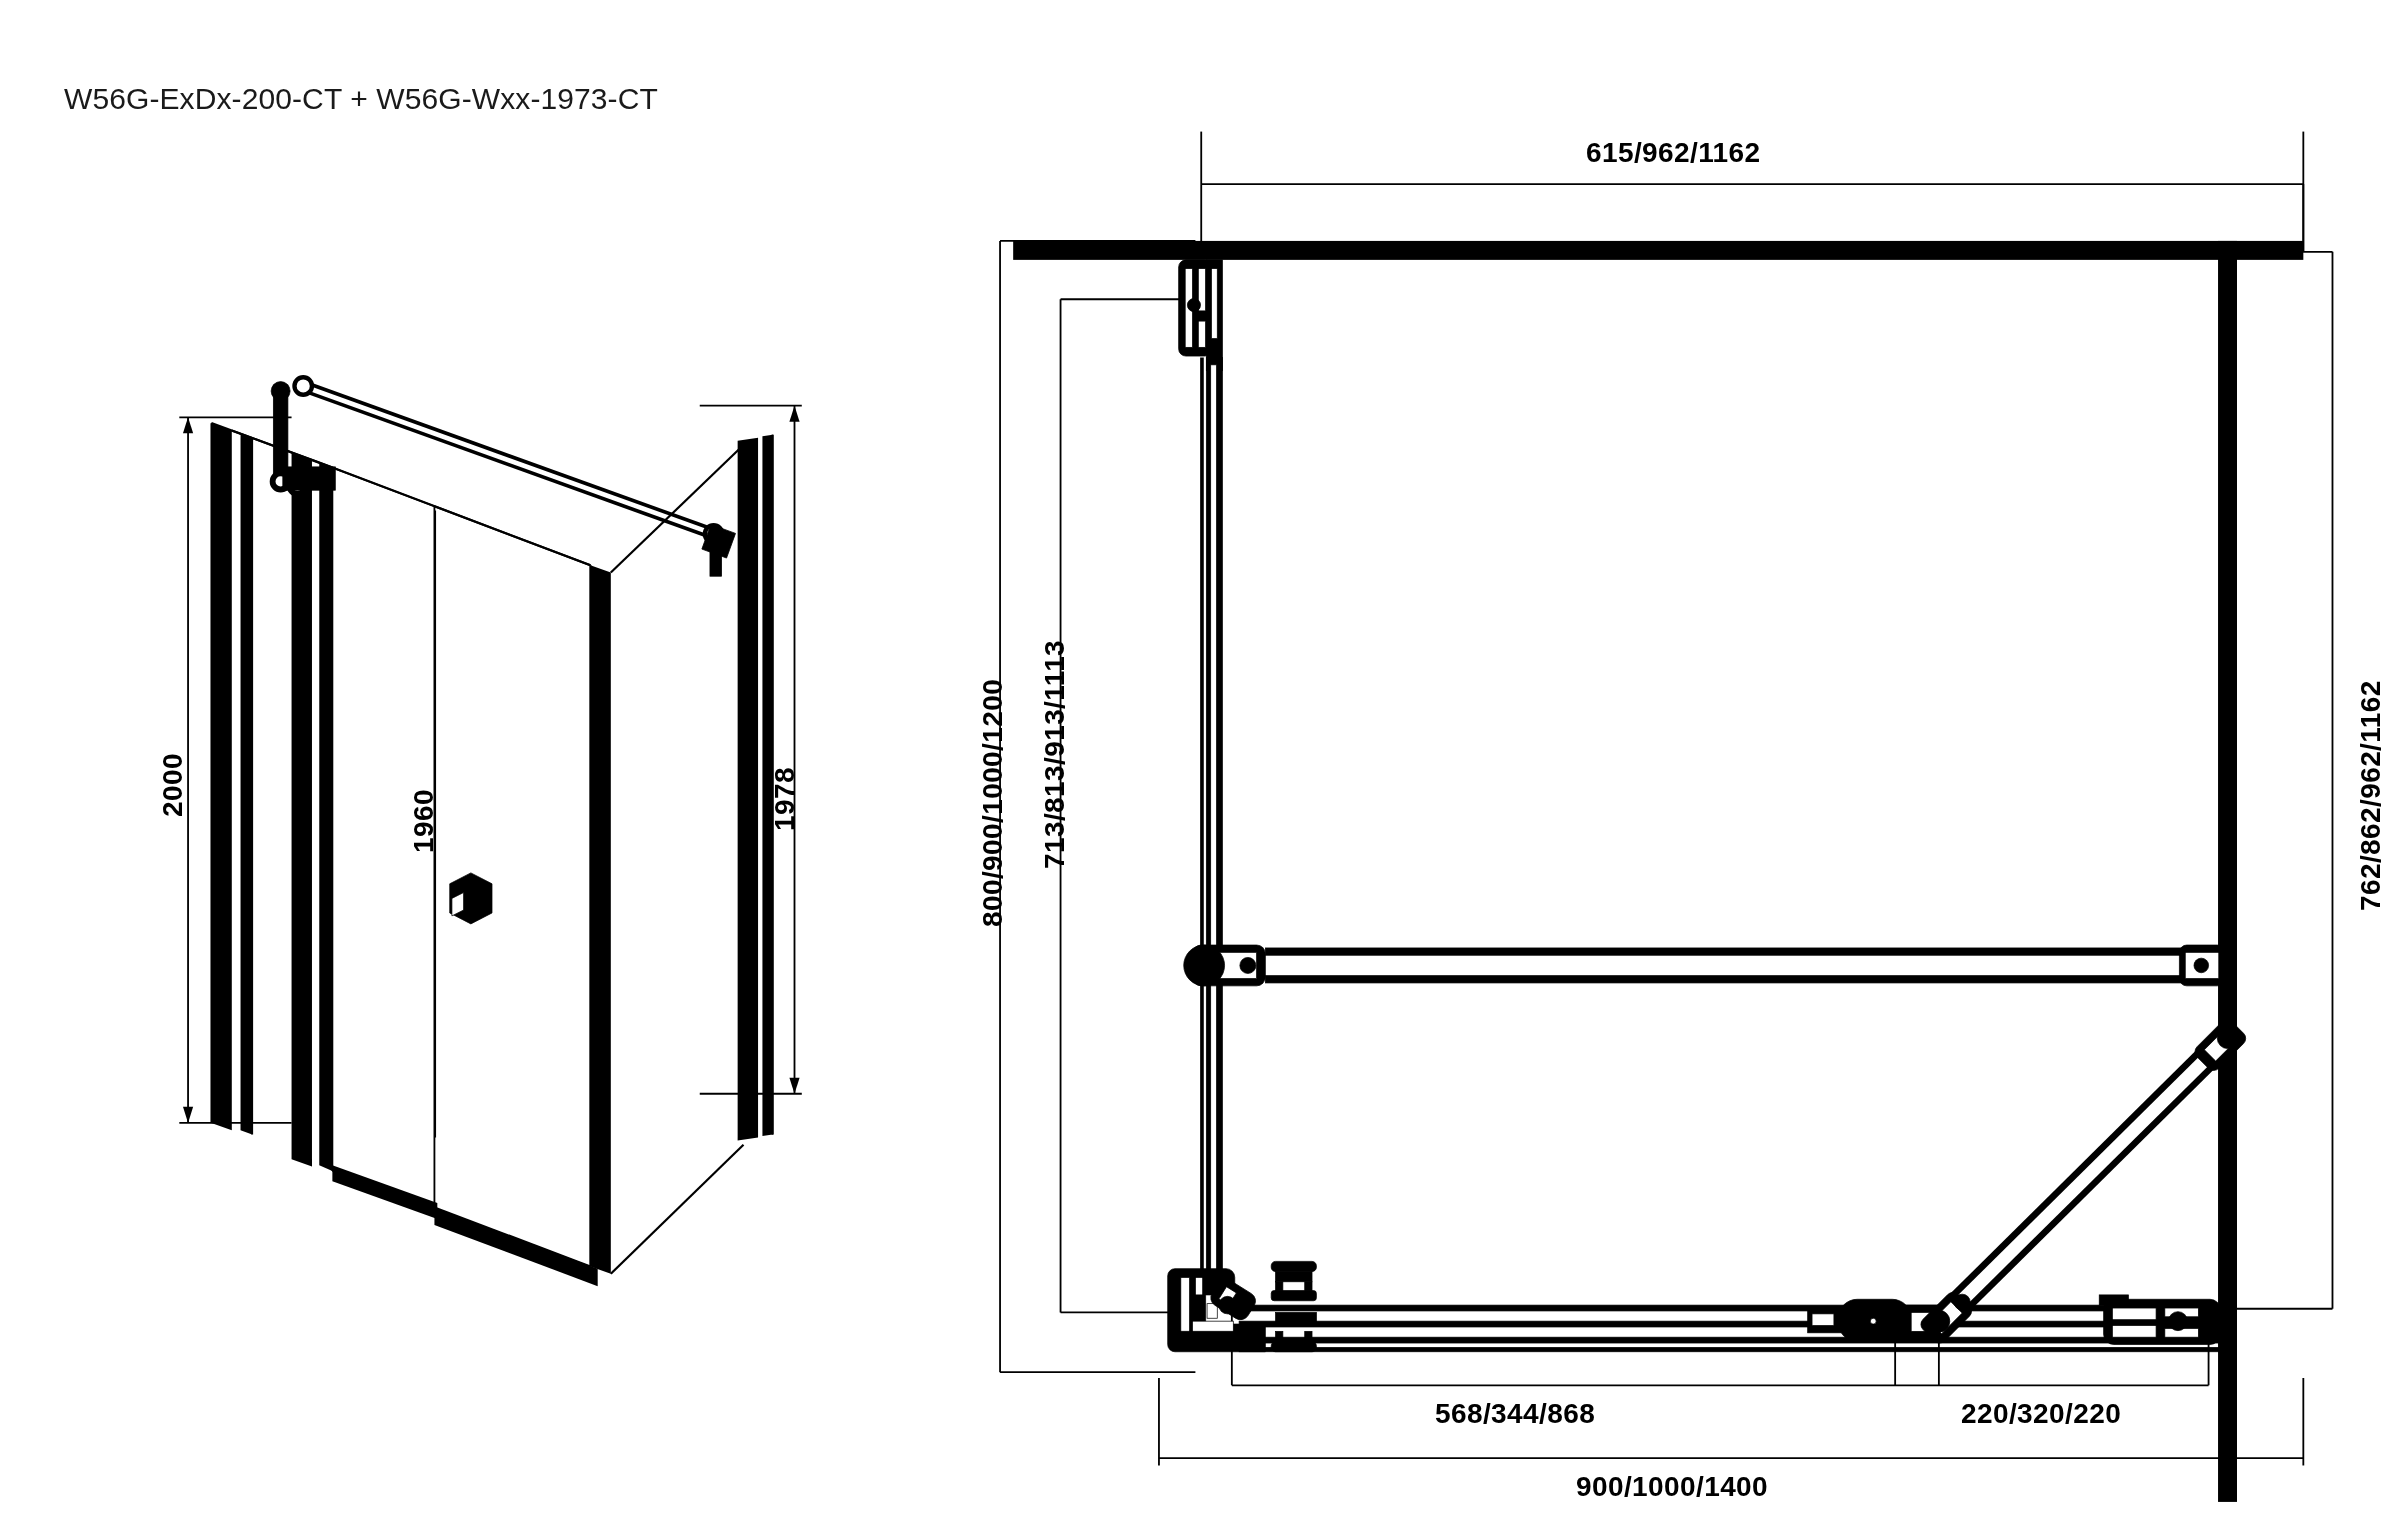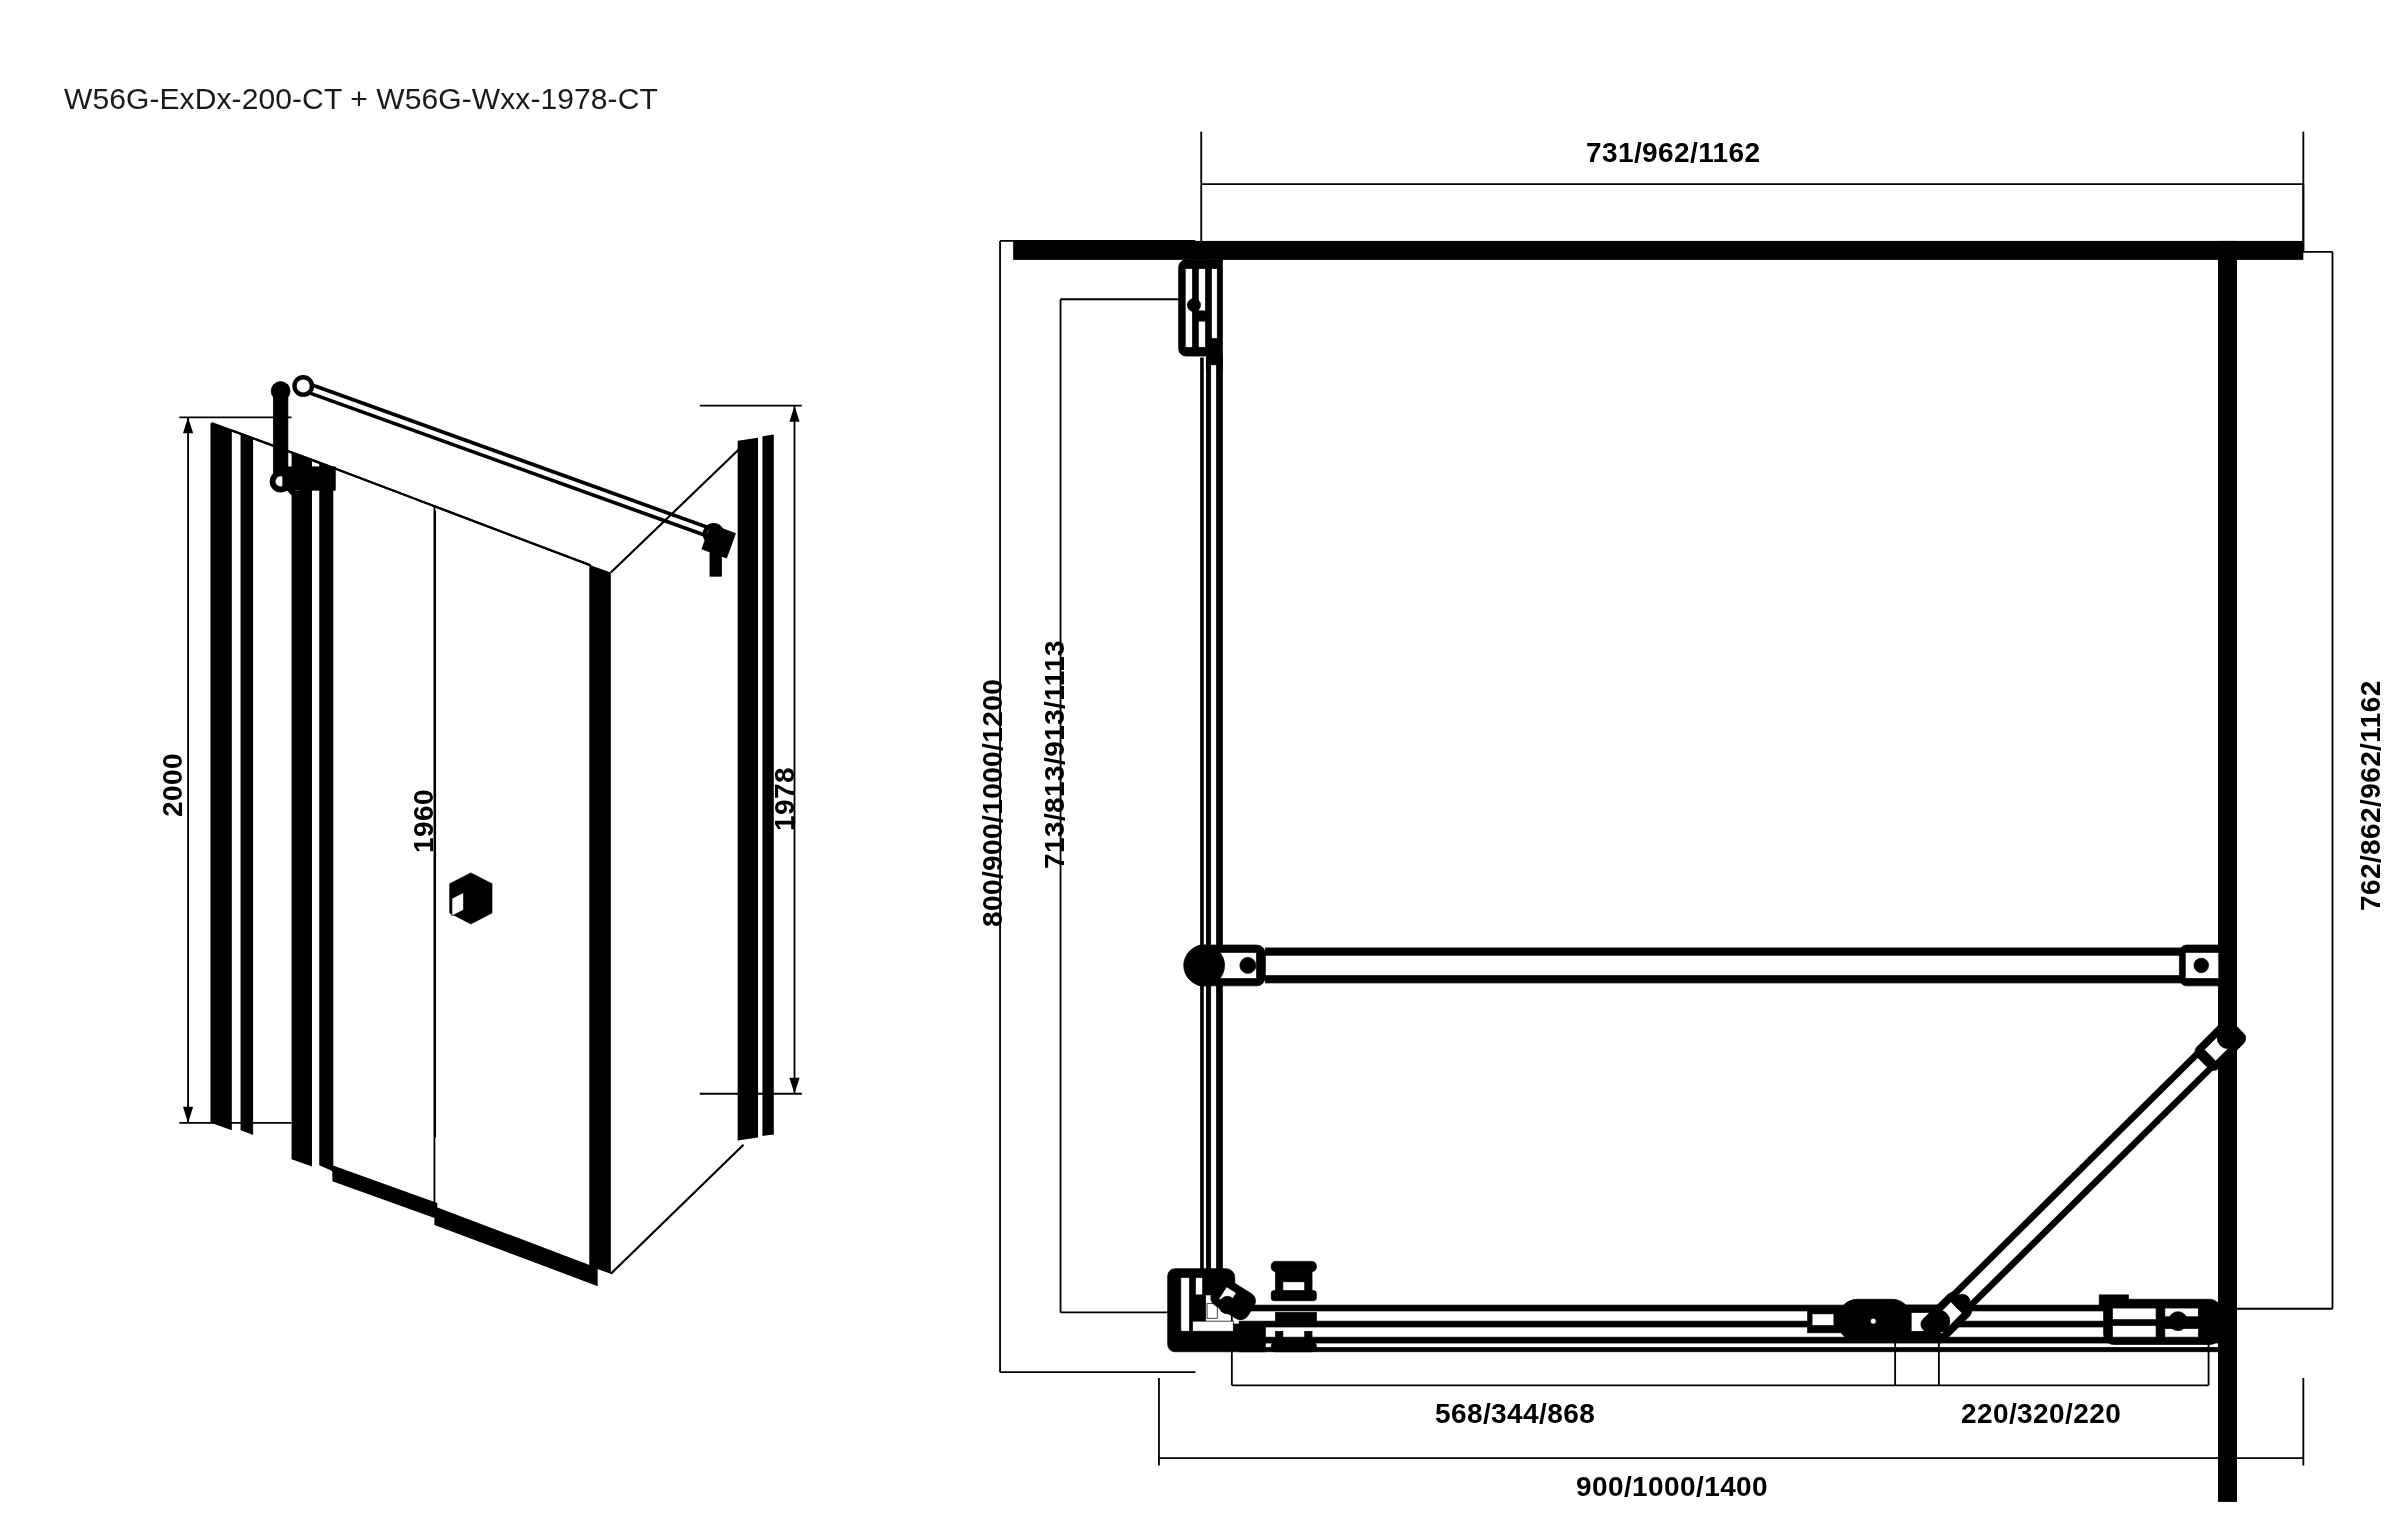--- a/index.html
+++ b/index.html
@@ -44,21 +44,21 @@
     transform-origin: 0 0;
     transform: rotate(-90deg);
   }
   .dimlabel.bold {
     font-weight: 700;
   }
 </style>
 </head>
 <body>
 
-<div id="drawing-title">W56G-ExDx-200-CT + W56G-Wxx-1978-CT</div>
+<div id="drawing-title">W56G-ExDx-200-CT + W56G-Wxx-1973-CT</div>
 
 <svg class="svg-layer" viewBox="0 0 3294 2098" xmlns="http://www.w3.org/2000/svg">
 
   <g fill="none" stroke="#000000" stroke-linecap="butt">
 
     <line x1="246" y1="572" x2="400" y2="572" stroke-width="2.5"></line>
     <line x1="246" y1="1540" x2="400" y2="1540" stroke-width="2.5"></line>
     <line x1="258" y1="572" x2="258" y2="1540" stroke-width="2.5"></line>
     <path d="M258 572 l-7 22 l14 0 z" fill="#000" stroke="none"></path>
     <path d="M258 1540 l-7 -22 l14 0 z" fill="#000" stroke="none"></path>
@@ -278,21 +278,21 @@
       <rect x="2898" y="1818" width="60" height="16" fill="#fff"></rect>
       <rect x="2970" y="1794" width="46" height="12" fill="#fff"></rect>
       <rect x="2970" y="1822" width="46" height="12" fill="#fff"></rect>
       <circle cx="2988" cy="1812" r="13" fill="#000"></circle>
       <rect x="2880" y="1776" width="40" height="14" fill="#000"></rect>
     </g>
 
   </g>
 </svg>
 
-<div class="dimlabel bold" style="left:1586px; top:137px;">731/962/1162</div>
+<div class="dimlabel bold" style="left:1586px; top:137px;">615/962/1162</div>
 
 <div class="dimlabel vert bold" style="left:977px; top:927px;">800/900/1000/1200</div>
 
 <div class="dimlabel vert bold" style="left:1039px; top:869px;">713/813/913/1113</div>
 
 <div class="dimlabel vert bold" style="left:2355px; top:911px;">762/862/962/1162</div>
 
 <div class="dimlabel bold" style="left:1435px; top:1398px;">568/344/868</div>
 
 <div class="dimlabel bold" style="left:1961px; top:1398px;text-align:right;">220/320/220</div>

